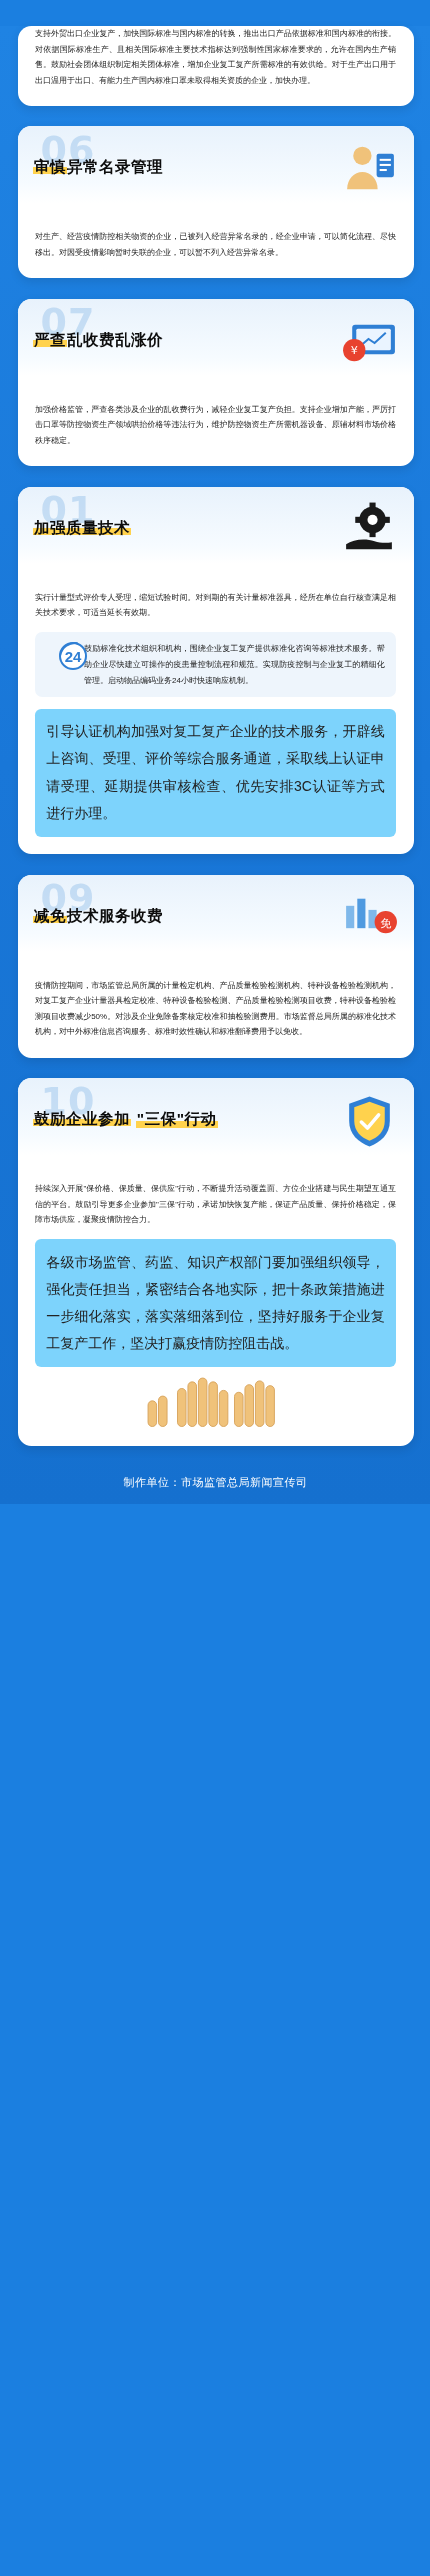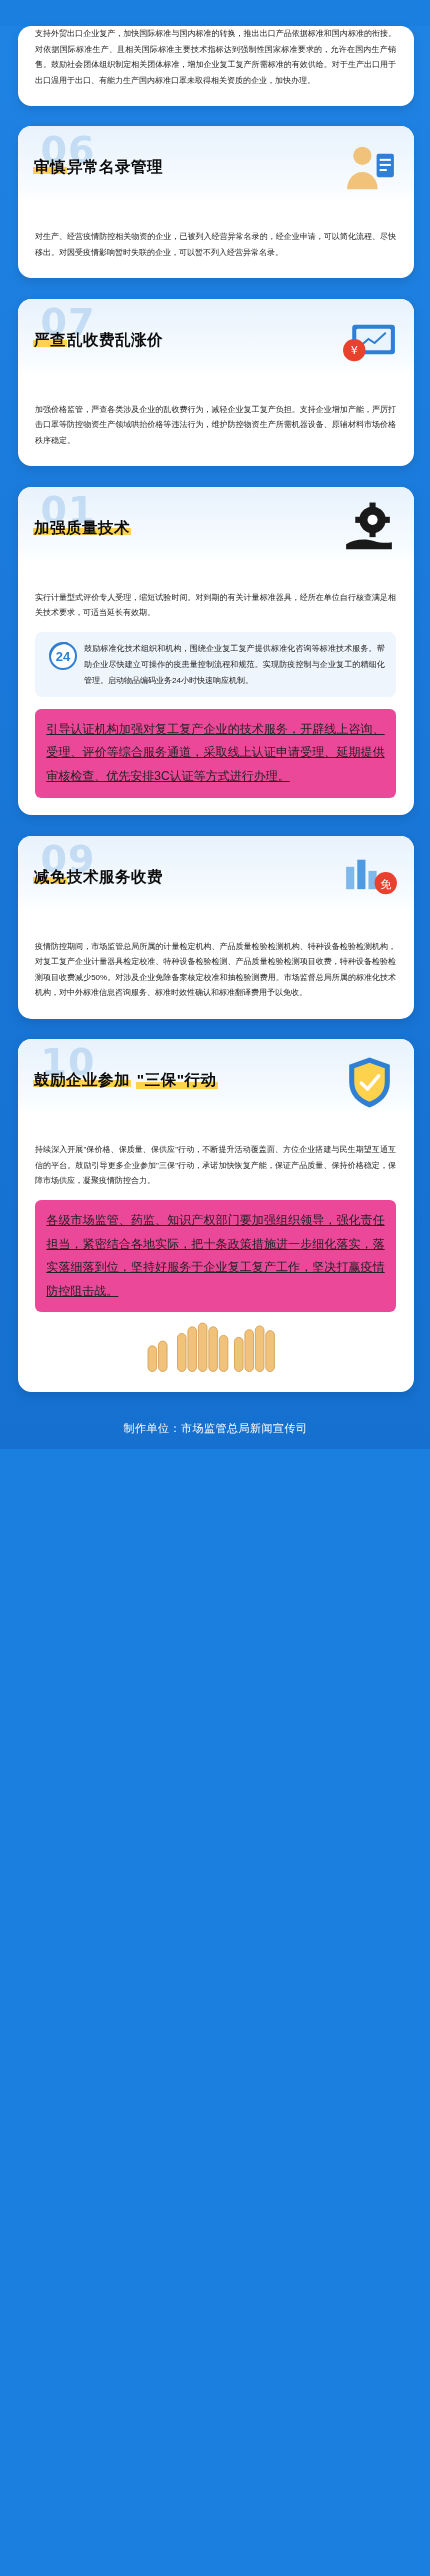--- a/index.html
+++ b/index.html
@@ -84,55 +84,54 @@
     background: #eef5fc;
     border-radius: 7.2px;
     padding: 9.3px 11.3px 9.3px 49px;
     font-size: 8px;
     line-height: 1.95;
     color: #222;
     text-align: justify;
   }
   .bubble .badge {
     position: absolute;
-    left: 14px;
+    left: 24px;
     top: 10.3px;
     width: 28px;
     height: 28px;
     border-radius: 50%;
     border: 2.1px solid #2f7fd4;
     color: #2f7fd4;
-    font-size: 13px;
+    font-size: 15px;
     font-weight: bold;
     display: flex;
     align-items: center;
     justify-content: center;
     background: #fff;
   }
   .bubble .badge::after {
     content: "";
     position: absolute;
     left: -2.1px; top: -2.1px;
     width: 28px; height: 28px;
     border-radius: 50%;
     border: 2.1px solid transparent;
     border-top-color: #2f7fd4;
     transform: rotate(-35deg);
   }
 
   .grey-box {
     margin: 11.3px 17.5px 0 17.5px;
-    background: #ec4899;
+    background: #7dd3fc;
     border-radius: 6.2px;
     padding: 9.3px 11.3px;
-    font-size: 12px;
+    font-size: 14px;
     line-height: 1.95;
     color: #222;
     text-align: justify;
-    text-decoration: underline;
   }
 
   .footer {
     text-align: center;
     color: #ffffff;
     font-size: 11px;
     padding: 8.2px 0 13.4px 0;
     letter-spacing: 0.5px;
   }
 

